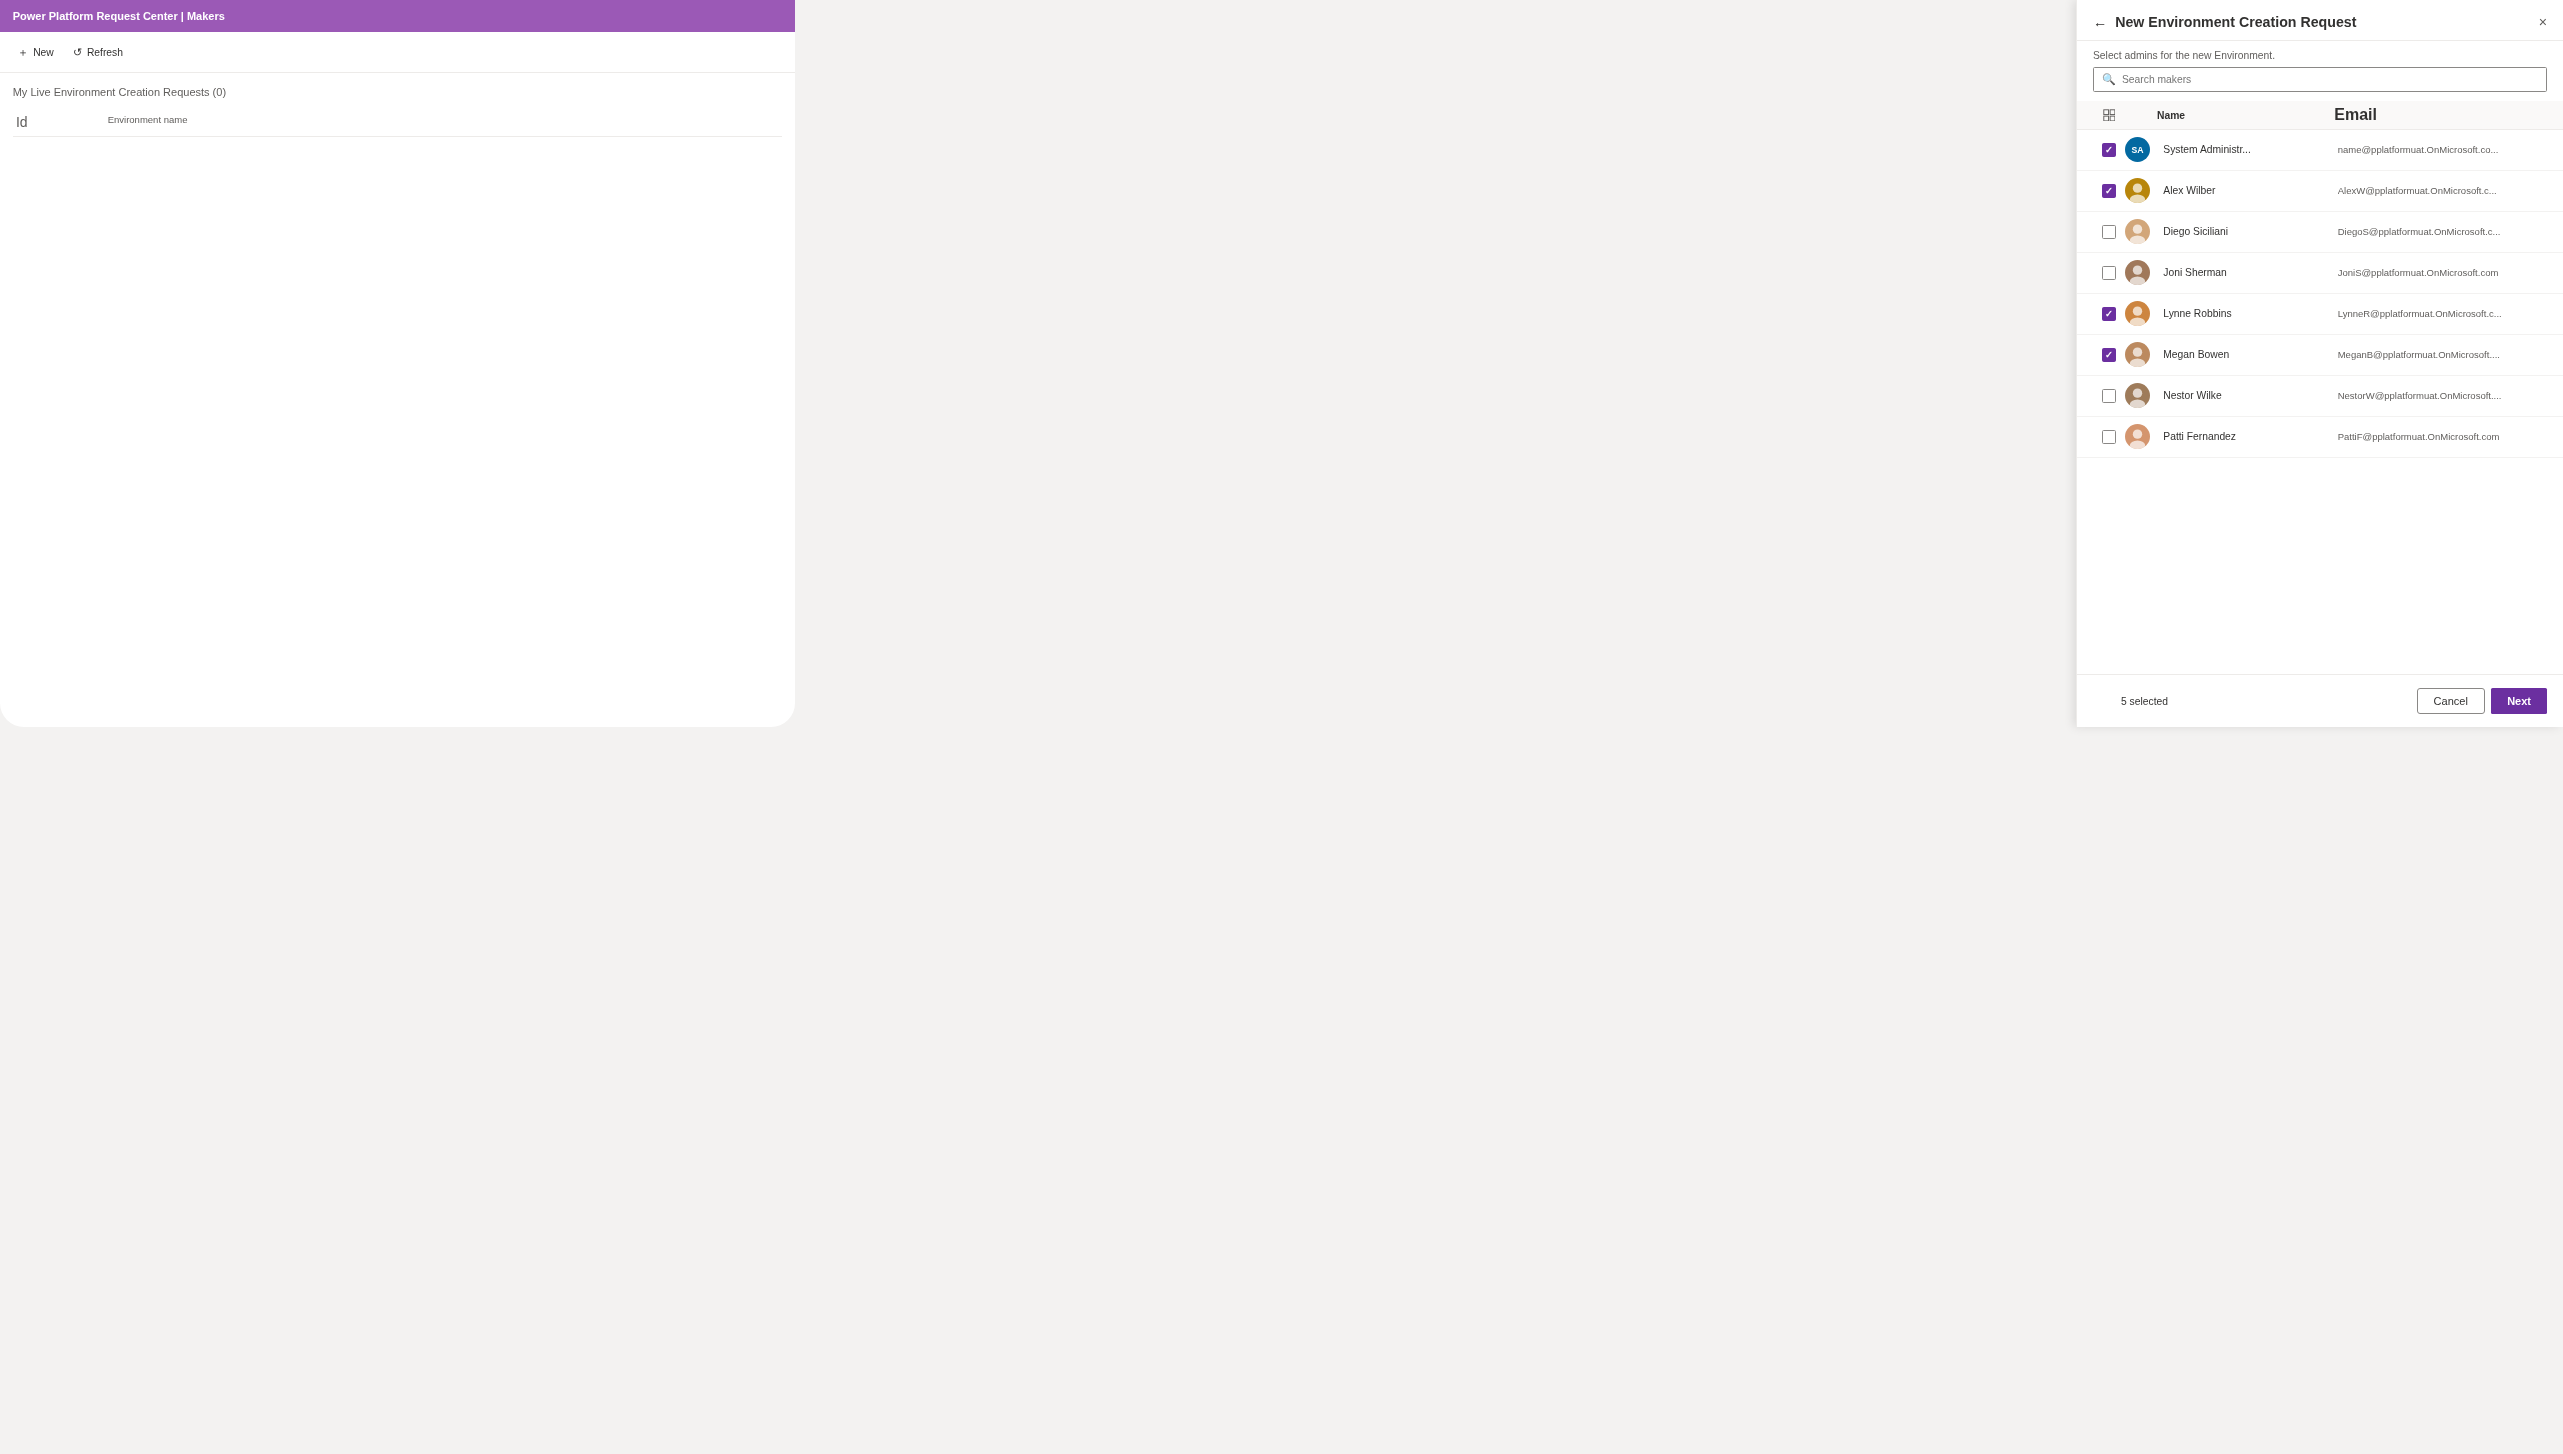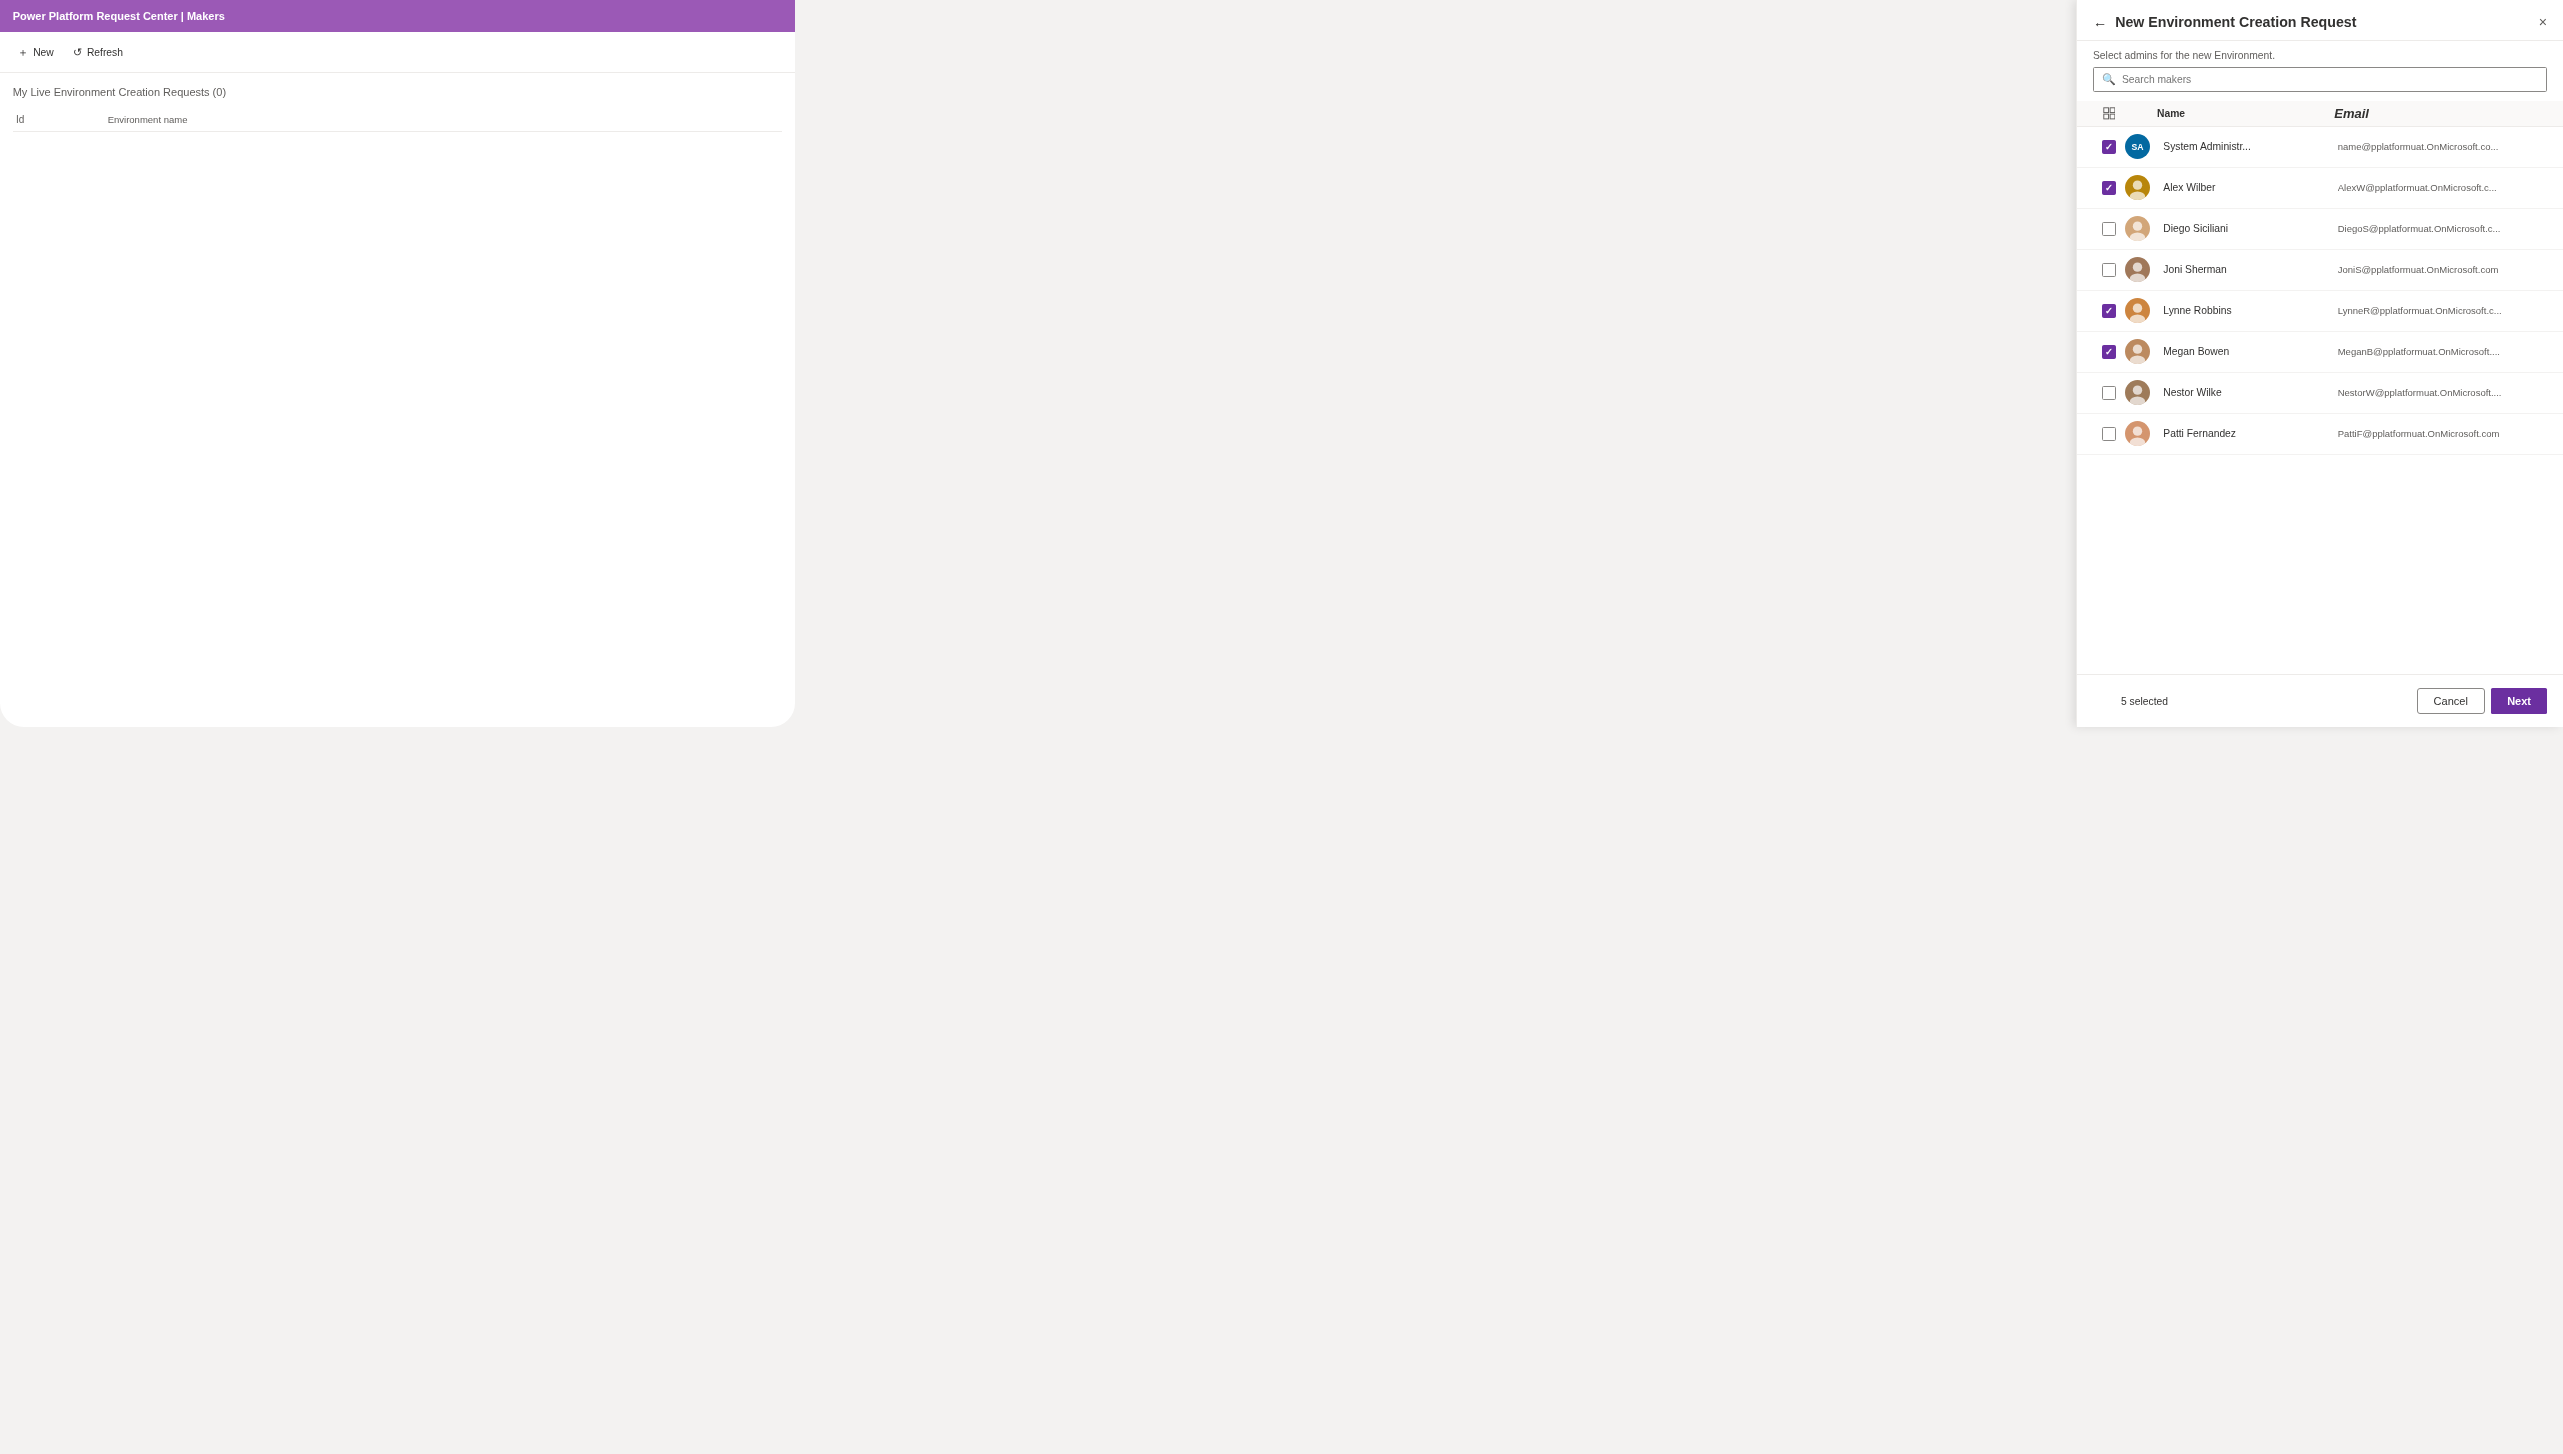--- a/index.html
+++ b/index.html
@@ -58,21 +58,21 @@
       font-size: 11px;
       color: #605e5c;
       margin-bottom: 9.5px;
     }
 
     .table-header {
       display: flex;
       border-bottom: 0.8px solid #edebe9;
       padding: 6.3px 0;
     }
-    .col-id { width: 95px; font-size: 10px; color: #605e5c; padding-left: 3.2px; }
+    .col-id { width: 95px; font-size: 14px; color: #605e5c; padding-left: 3.2px; }
     .col-env { flex: 1; font-size: 9.5px; color: #605e5c; }
 
     
     .panel {
       position: absolute;
       right: 0; top: 0;
       width: 487px; height: 727px;
       background: #fff;
       border-left: 0.8px solid #edebe9;
       display: flex;
@@ -145,21 +145,21 @@
     .makers-table-header {
       display: flex;
       align-items: center;
       padding: 4.7px 16px;
       border-bottom: 0.8px solid #edebe9;
       background: #faf9f8;
     }
     .makers-table-header .col-check { width: 32px; display: flex; align-items: center; justify-content: center; }
     .makers-table-header .col-avatar { width: 32px; }
     .col-name-header { flex: 1; font-size: 10.3px; font-weight: 600; color: #323130; }
-    .col-email-header { flex: 1.2; font-size: 13px; font-weight: 600; color: #323130; font-style: italic; }
+    .col-email-header { flex: 1.2; font-size: 16px; font-weight: 600; color: #323130; }
 
     .maker-row {
       display: flex;
       align-items: center;
       padding: 6.3px 16px;
       border-bottom: 0.8px solid #f3f2f1;
       min-height: 41px;
     }
 
     .col-check {

